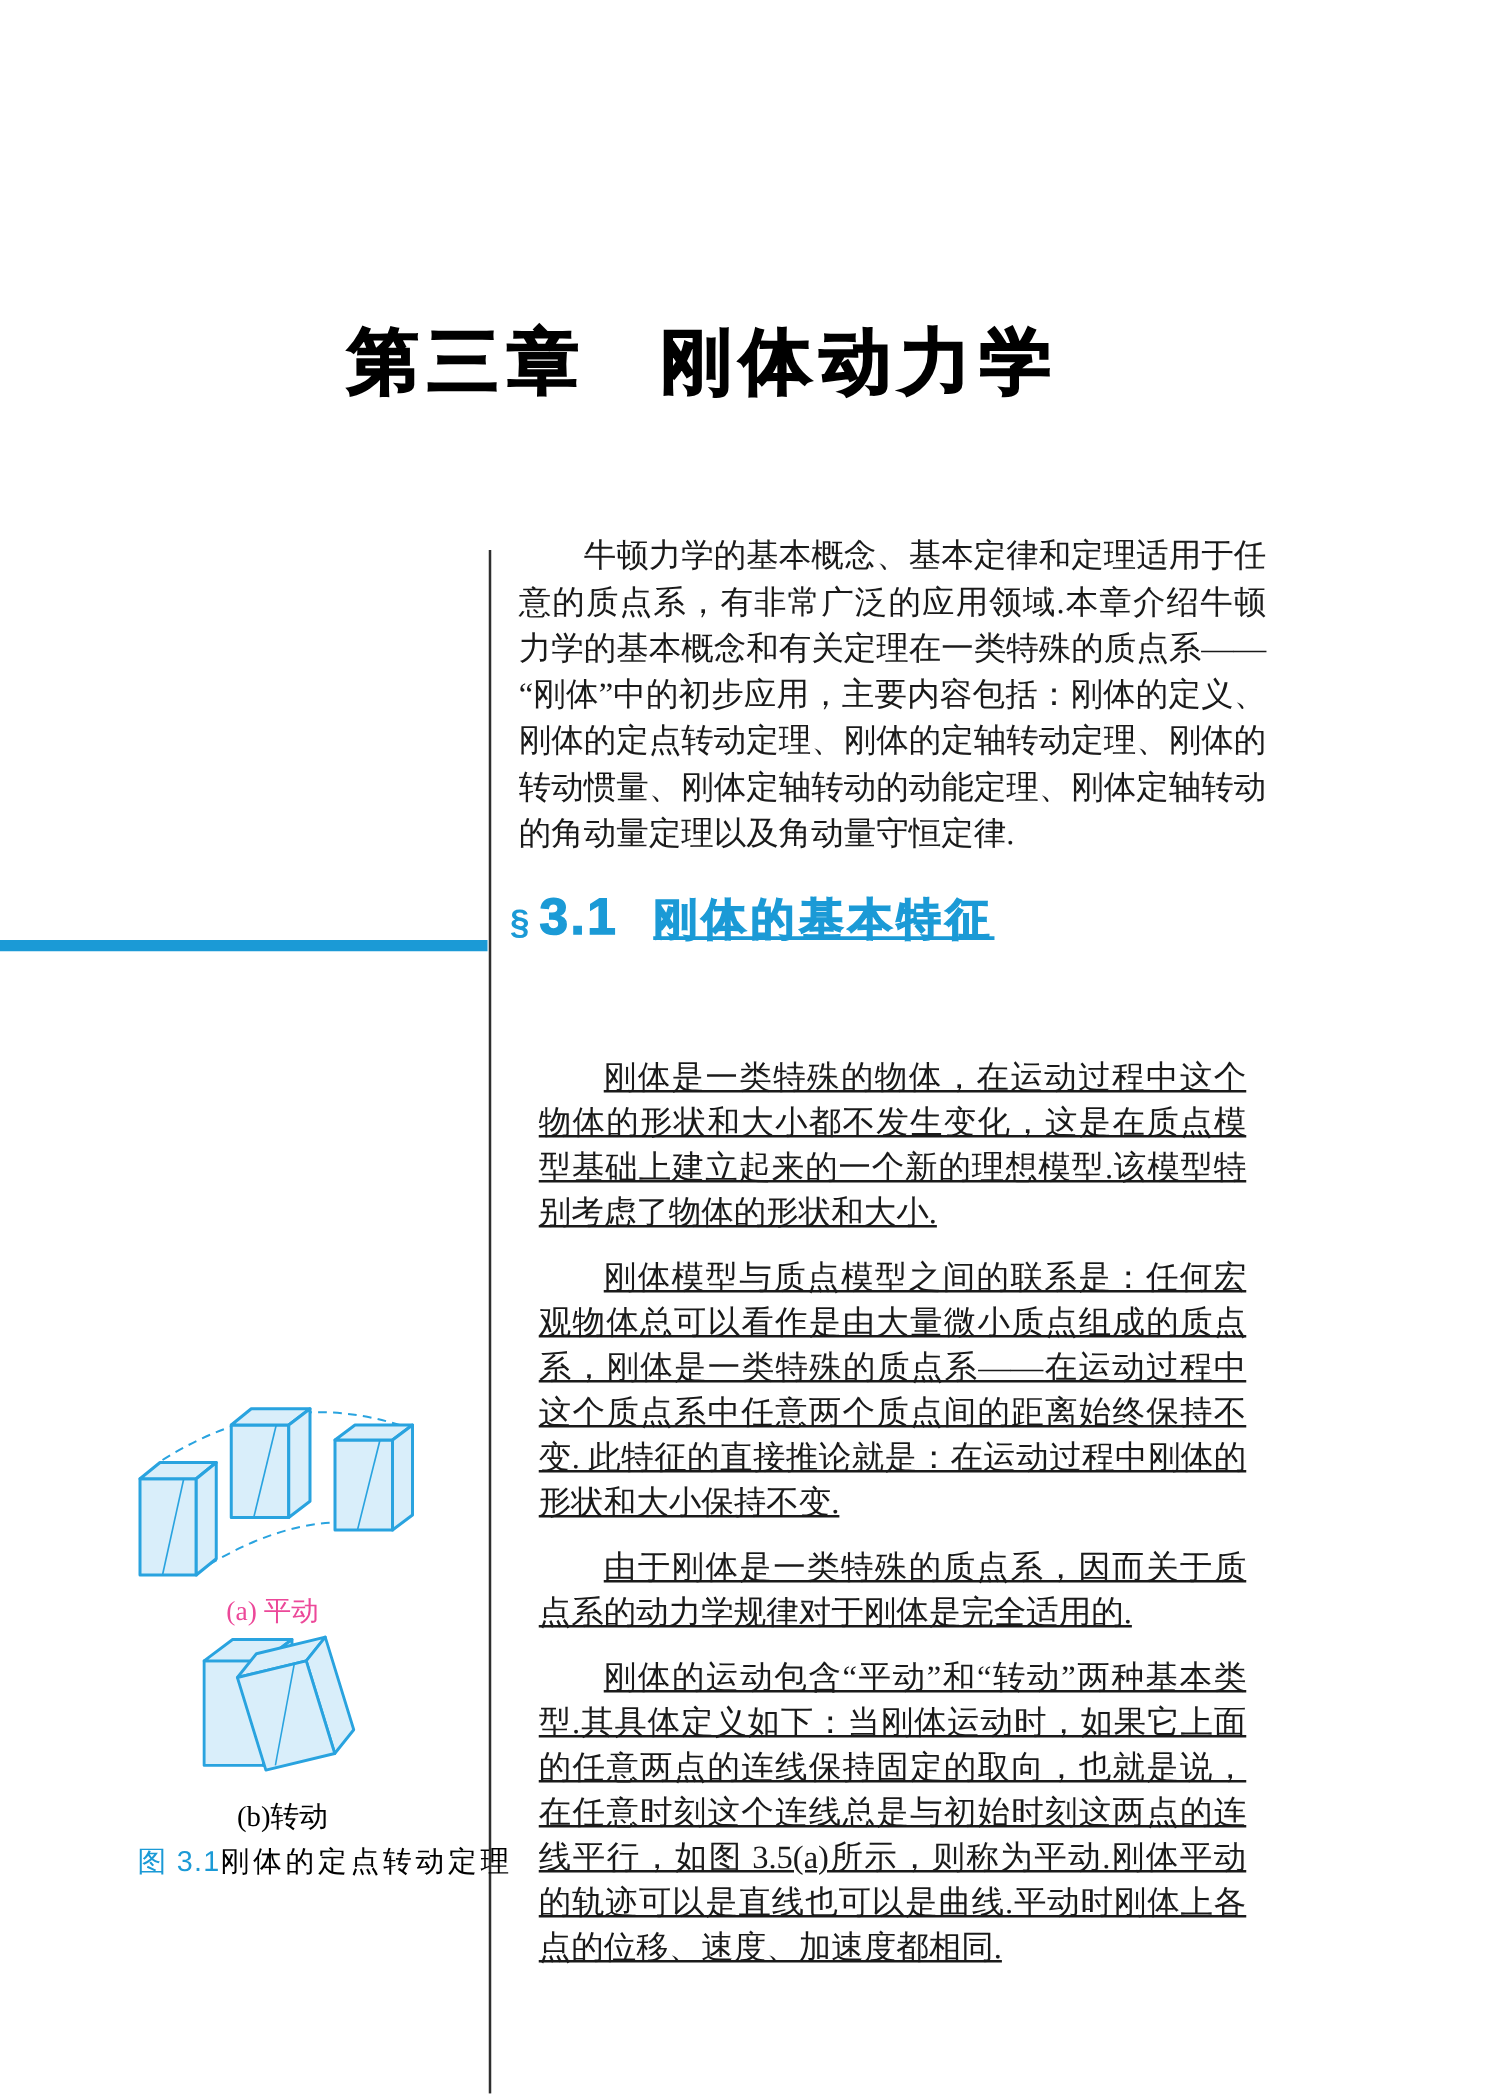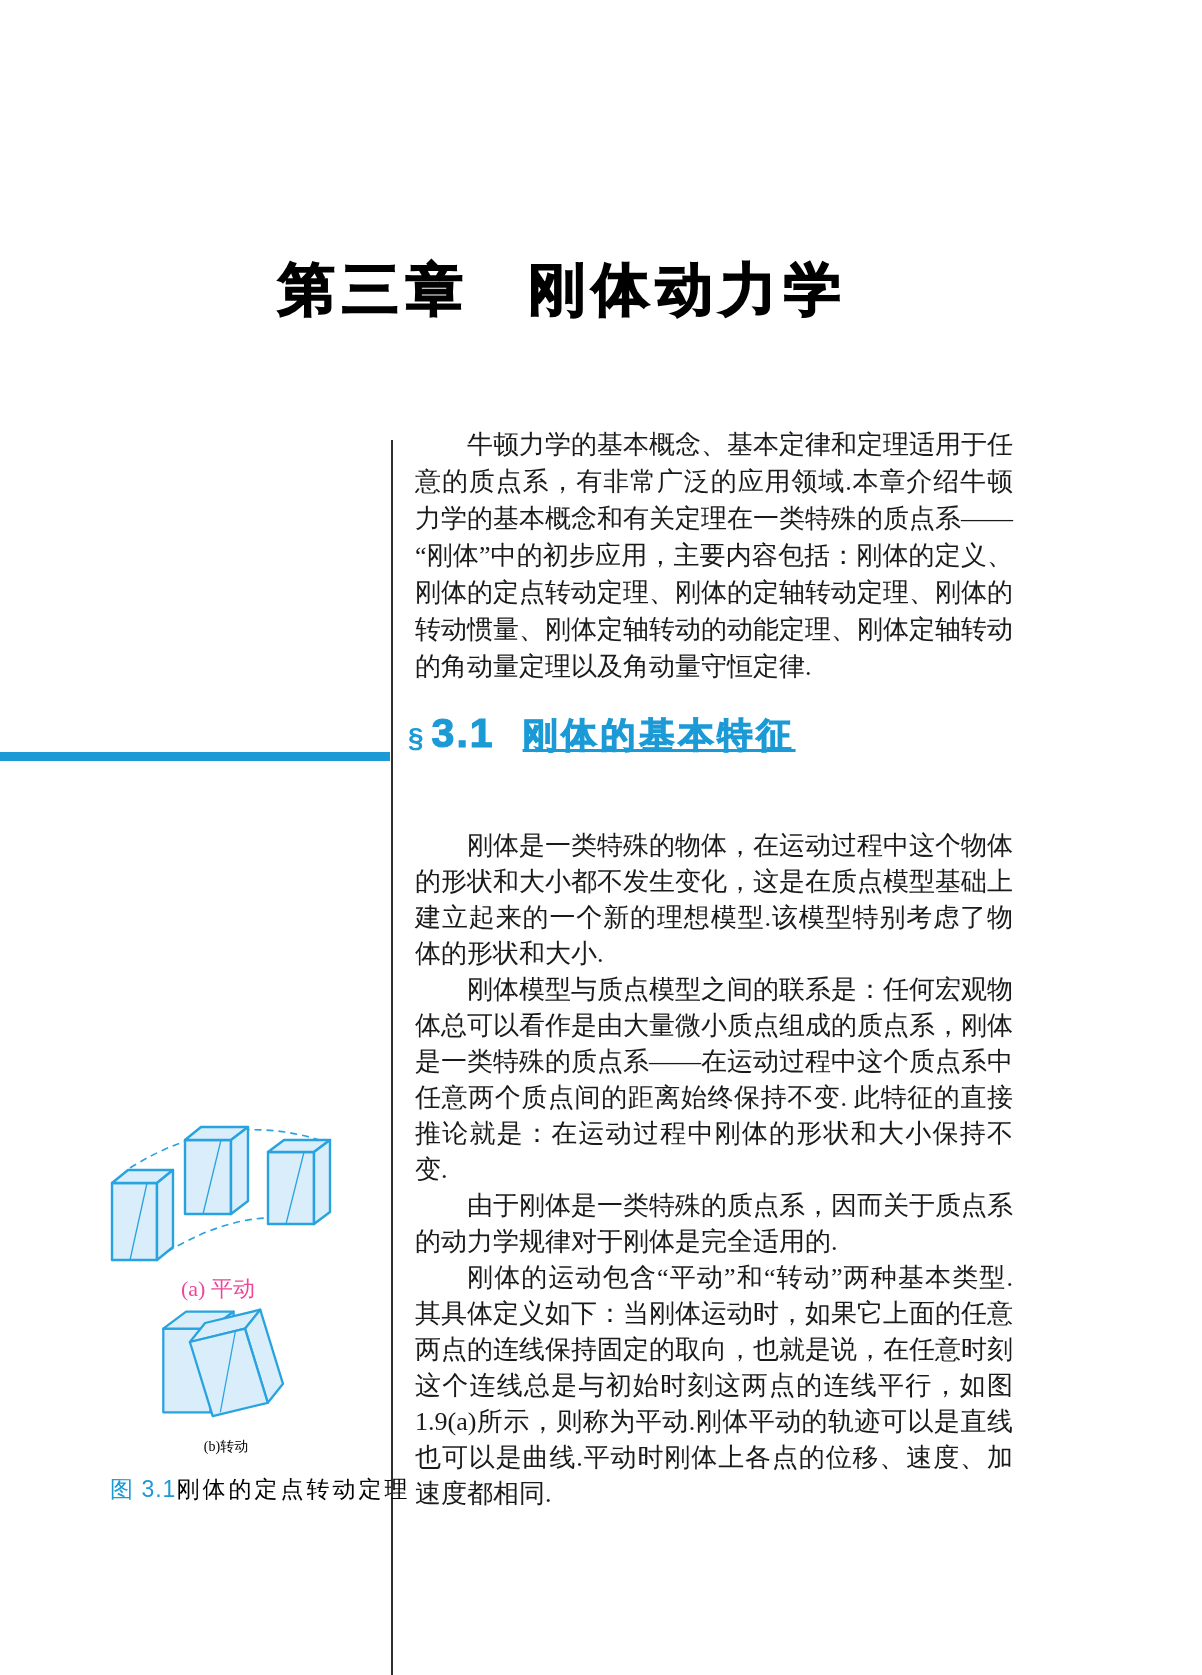--- a/index.html
+++ b/index.html
@@ -69,36 +69,36 @@
   .section-heading .number{font-size:41px; margin-left:8px; letter-spacing:2px; -webkit-text-stroke:1.2px var(--accent);}
   .section-heading .title{font-size:35px; margin-left:28px; letter-spacing:4px;text-decoration:underline; -webkit-text-stroke:1.2px var(--accent);}
   
   .body-copy{
     position:absolute;
     left:415px; top:828px; width:598px;
     font-size:26px;
     line-height:36px;
     text-align:justify;
   }
-  .body-copy p{margin:0; text-indent:2em;}
+  .body-copy p{margin:16px; text-indent:2em;text-decoration:underline;}
   
   .figure{
     position:absolute;
     left:98px; top:1078px;
     width:300px; height:440px;
   }
   .fig-a{position:absolute; left:2px; top:0; display:block;}
   .fig-cap-a{
     position:absolute; left:0; top:196px; width:240px;
     text-align:center; font-size:22px; color:#ec4899;
   }
   .fig-b{position:absolute; left:52px; top:226px; display:block;}
   .fig-cap-b{
     position:absolute; left:52px; top:360px; width:152px;
-    text-align:center; font-size:14px; color:#000;
+    text-align:center; font-size:23px; color:#000;
   }
   .fig-caption-row{
     position:absolute; left:12px; top:396px;
     display:flex; align-items:baseline; 
     white-space:nowrap;
   }
   .fig-label{
     color:var(--accent);
     font-family:"Liberation Sans","DejaVu Sans",sans-serif;
     font-size:23px; letter-spacing:1px;
@@ -130,21 +130,21 @@
   <h2 class="section-heading">
     <span class="marker">§</span>
     <span class="number">3.1</span>
     <span class="title">刚体的基本特征</span>
   </h2>
 
   <div class="body-copy">
     <p>刚体是一类特殊的物体，在运动过程中这个物体的形状和大小都不发生变化，这是在质点模型基础上建立起来的一个新的理想模型.该模型特别考虑了物体的形状和大小.</p>
     <p>刚体模型与质点模型之间的联系是：任何宏观物体总可以看作是由大量微小质点组成的质点系，刚体是一类特殊的质点系——在运动过程中这个质点系中任意两个质点间的距离始终保持不变. 此特征的直接推论就是：在运动过程中刚体的形状和大小保持不变.</p>
     <p>由于刚体是一类特殊的质点系，因而关于质点系的动力学规律对于刚体是完全适用的.</p>
-    <p>刚体的运动包含“平动”和“转动”两种基本类型.其具体定义如下：当刚体运动时，如果它上面的任意两点的连线保持固定的取向，也就是说，在任意时刻这个连线总是与初始时刻这两点的连线平行，如图 1.9(a)所示，则称为平动.刚体平动的轨迹可以是直线也可以是曲线.平动时刚体上各点的位移、速度、加速度都相同.</p>
+    <p>刚体的运动包含“平动”和“转动”两种基本类型.其具体定义如下：当刚体运动时，如果它上面的任意两点的连线保持固定的取向，也就是说，在任意时刻这个连线总是与初始时刻这两点的连线平行，如图 3.5(a)所示，则称为平动.刚体平动的轨迹可以是直线也可以是曲线.平动时刚体上各点的位移、速度、加速度都相同.</p>
   </div>
 
   <figure class="figure">
 
     <svg class="fig-a" width="240" height="200" viewBox="0 0 240 200" xmlns="http://www.w3.org/2000/svg">
       <path class="dash" d="M 30 90 Q 125 30 226 64"></path>
       <path class="dash" d="M 57 180 Q 145 124 214 146"></path>
 
       <g>
         <polygon class="face" points="12,105 57,105 57,182 12,182"></polygon>

